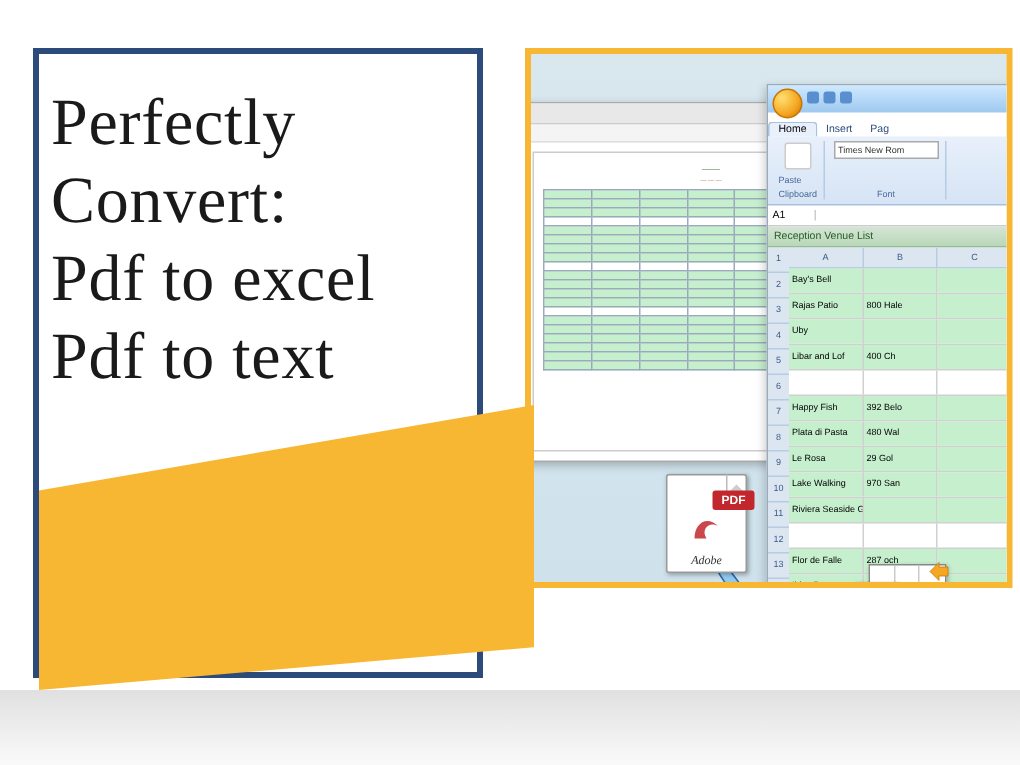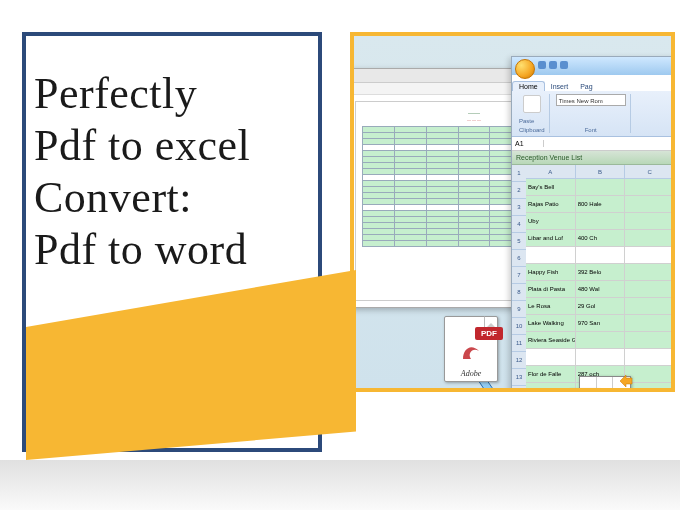--- a/index.html
+++ b/index.html
@@ -41,21 +41,21 @@
     top: 270px;
     width: 330px;
     height: 190px;
     background: #f7b733;
     clip-path: polygon(0 30%, 100% 0, 100% 85%, 0 100%);
     z-index: 1;
   }
   .headline {
     position: absolute;
     left: 34px;
-    top: 68px;
+    top: 56px;
     z-index: 2;
     font-size: 44px;
     line-height: 1.18;
     color: #1a1a1a;
     font-family: 'Century Schoolbook', Georgia, serif;
     letter-spacing: 0.5px;
   }
   .headline .line { display: block; }
   
   .right-panel {
@@ -243,23 +243,23 @@
 </head>
 <body>
 
 <div class="canvas">
   <div class="bottom-strip"></div>
 
   <div class="yellow-wedge"></div>
   <div class="left-panel"></div>
   <div class="headline">
     <span class="line">Perfectly</span>
+    <span class="line">Convert:</span>
     <span class="line">Pdf to excel</span>
-    <span class="line">Convert:</span>
-    <span class="line">Pdf to word</span>
+    <span class="line">Pdf to text</span>
   </div>
 
   <div class="right-panel">
 
     <div class="pdf-window">
       <div class="titlebar"></div>
       <div class="toolbar"></div>
       <div class="pdf-doc">
         <div class="doc-title">———</div>
         <div class="doc-sub">— — —</div>

